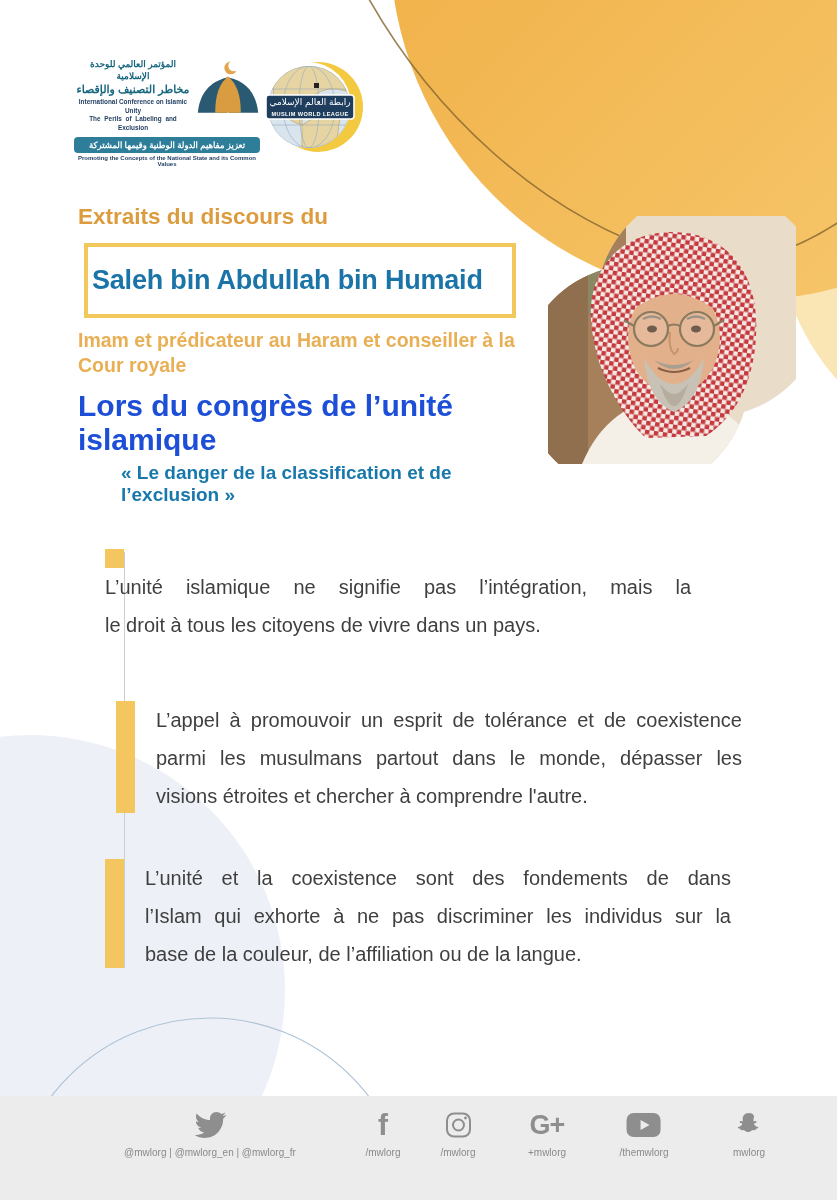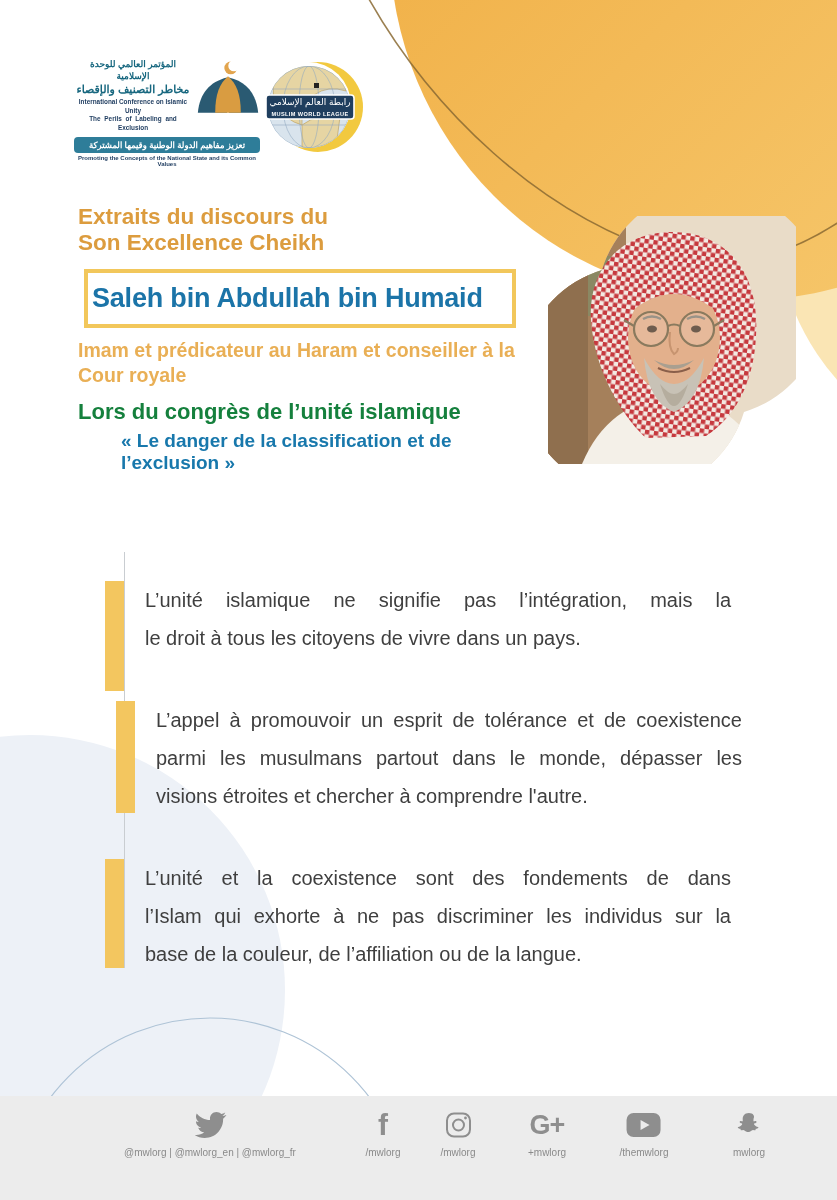--- a/index.html
+++ b/index.html
@@ -18,37 +18,37 @@
   .conf-en2{font-size:6.4px;font-weight:bold;color:#1C3A5E;line-height:8.5px;word-spacing:2px;}
   .conf-banner{margin-top:5px;background:#2E7D99;border-radius:4px;color:#fff;
                font-size:8.5px;font-weight:bold;text-align:center;direction:rtl;padding:3px 2px;}
   .conf-banner-en{font-size:6px;font-weight:bold;color:#1C3A5E;text-align:center;margin-top:2px;}
 
   .mwl-logo{left:262px;top:55px;width:104px;height:104px;}
 
   
   .titleblock{left:78px;top:204px;width:444px;text-align:left;}
   .kicker{font-size:22.5px;line-height:26px;font-weight:bold;color:#DC9C3E;}
-  .name-box{margin:13px 6px 0 6px;border:4px solid #F2C75B;background:#fff;padding:10px 4px;}
+  .name-box{margin:13px 6px 0 6px;border:4px solid #F2C75B;background:#fff;padding:18px 4px;}
   .name{font-size:27px;font-weight:bold;color:#1B74A8;letter-spacing:-0.2px;}
   .role{margin-top:10px;font-size:19.5px;line-height:25px;font-weight:bold;color:#E9AF55;}
-  .event{margin-top:11px;font-size:22px;font-weight:bold;color:#15803d;}
+  .event{margin-top:11px;font-size:30px;font-weight:bold;color:#1d4ed8;}
   .theme{margin-top:5px;font-size:19px;font-weight:bold;color:#1878AC;margin-left:43px;}
 
   
   .photo{left:548px;top:216px;width:248px;height:248px;}
 
   
   .vline{left:124px;top:552px;width:1px;height:416px;background:#C9CDD1;}
   .quote{position:absolute;left:105px;width:630px;display:flex;}
   .qbar{width:19px;background:#F3C65F;flex:0 0 19px;margin-right:21px;}
   .qtext{width:586px;font-size:20px;line-height:38px;color:#3F3F3F;}
   .jline{text-align:justify;text-align-last:justify;white-space:normal;}
   .jlast{text-align:left;}
-  .q1{top:581px;} .q1 .qbar{height:110px;}
+  .q1{top:549px;flex-direction:column;} .q1 .qbar{height:110px;}
   .q2{top:701px;padding-left:11px;} .q2 .qbar{height:112px;}
   .q3{top:859px;} .q3 .qbar{height:109px;}
 
   
   .footer{left:0;top:1096px;width:837px;height:104px;background:#ECECEC;}
   .social{position:absolute;top:12px;transform:translateX(-50%);text-align:center;}
   .s-icon{height:34px;display:flex;align-items:center;justify-content:center;}
   .s-handle{margin-top:5px;font-size:10px;color:#8A8A8A;white-space:nowrap;}
   .fb-f{font-size:30px;font-weight:bold;color:#8E8E8E;line-height:30px;}
   .gplus{font-size:27px;font-weight:bold;color:#8E8E8E;line-height:30px;letter-spacing:-1px;}
@@ -121,21 +121,20 @@
         <rect x="4" y="40" width="88" height="24" rx="3" fill="#1F3E5E" stroke="#ffffff" stroke-width="1.6"></rect>
         <text x="48" y="50" text-anchor="middle" font-size="9" fill="#ffffff" font-family="DejaVu Sans, sans-serif">رابطة العالم الإسلامي</text>
         <text x="48" y="60.5" text-anchor="middle" font-size="5.6" font-weight="bold" letter-spacing="0.4" fill="#ffffff" font-family="Liberation Sans, sans-serif">MUSLIM WORLD LEAGUE</text>
       </g>
     </svg>
   </div>
 
   <div class="abs titleblock">
     <div class="kicker">
       <div>Extraits du discours du</div>
-      <div>Son Excellence Cheikh</div>
     </div>
     <div class="name-box">
       <div class="name">Saleh bin Abdullah bin Humaid</div>
     </div>
     <div class="role">
       <div>Imam et prédicateur au Haram et conseiller à la</div>
       <div>Cour royale</div>
     </div>
     <div class="event">Lors du congrès de l’unité islamique</div>
     <div class="theme">« Le danger de la classification et de l’exclusion »</div>

